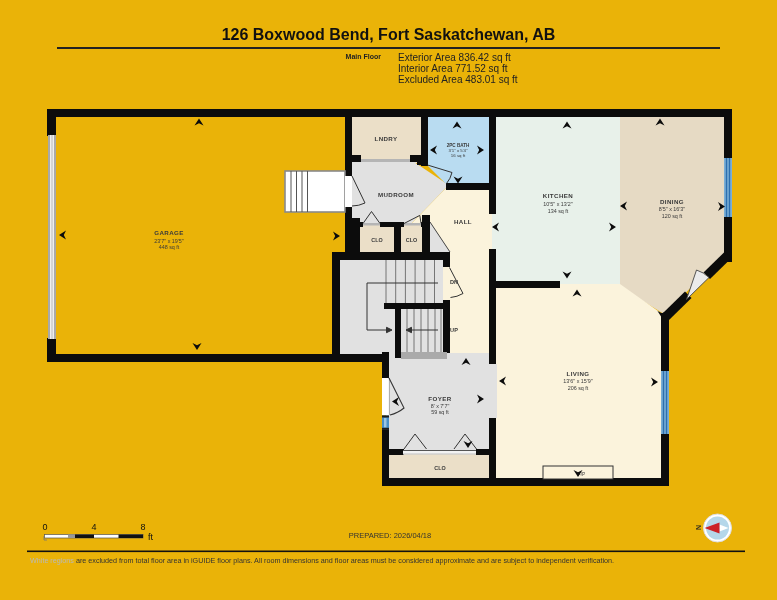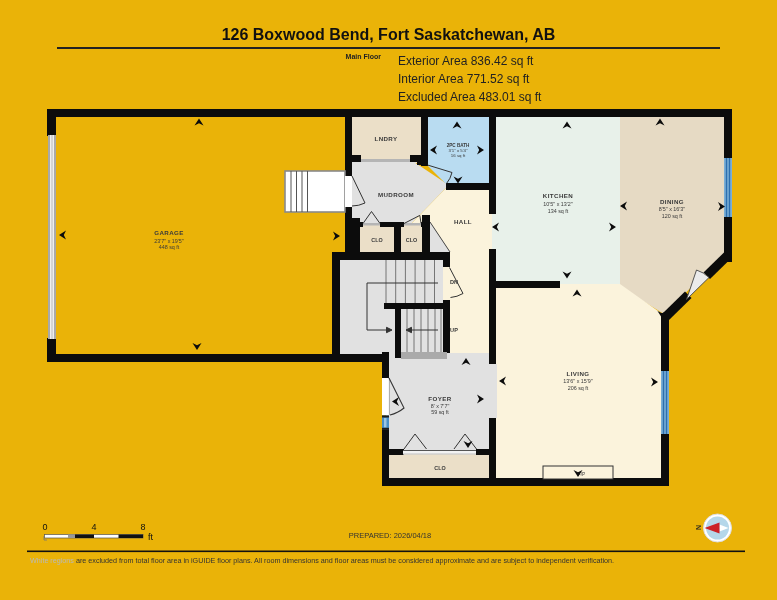--- a/index.html
+++ b/index.html
@@ -9,21 +9,21 @@
 </style>
 </head>
 <body>
 <div class="page">
 
 <div style="position:absolute;left:0;top:26px;width:777px;text-align:center;font-size:16px;font-weight:bold;color:#111;">126 Boxwood Bend, Fort Saskatchewan, AB</div>
 
 <div style="position:absolute;left:57px;top:47px;width:663px;height:1.5px;background:#222;"></div>
 
 <div style="position:absolute;left:0px;top:53px;width:381px;text-align:right;font-size:7px;font-weight:bold;color:#222;">Main Floor</div>
-<div style="position:absolute;left:398px;top:52px;font-size:12px;color:#222;line-height:18px;">Exterior Area 836.42 sq ft<br>Interior Area 771.52 sq ft<br>Excluded Area 483.01 sq ft</div>
+<div style="position:absolute;left:398px;top:52px;font-size:10px;color:#222;line-height:11px;">Exterior Area 836.42 sq ft<br>Interior Area 771.52 sq ft<br>Excluded Area 483.01 sq ft</div>
 <svg width="777" height="600" viewBox="0 0 777 600" style="position:absolute;left:0;top:0;">
 
 <g>
 
 <rect x="350" y="115" width="73" height="48" fill="#ebdfc8"></rect>
 
 <polygon points="350,162 414,162 447,184 447,187 412,223 350,223" fill="#e1e1e1"></polygon>
 
 <polygon points="428,115 492,115 492,184 446,184 428,166" fill="#b9dcf1"></polygon>
 

